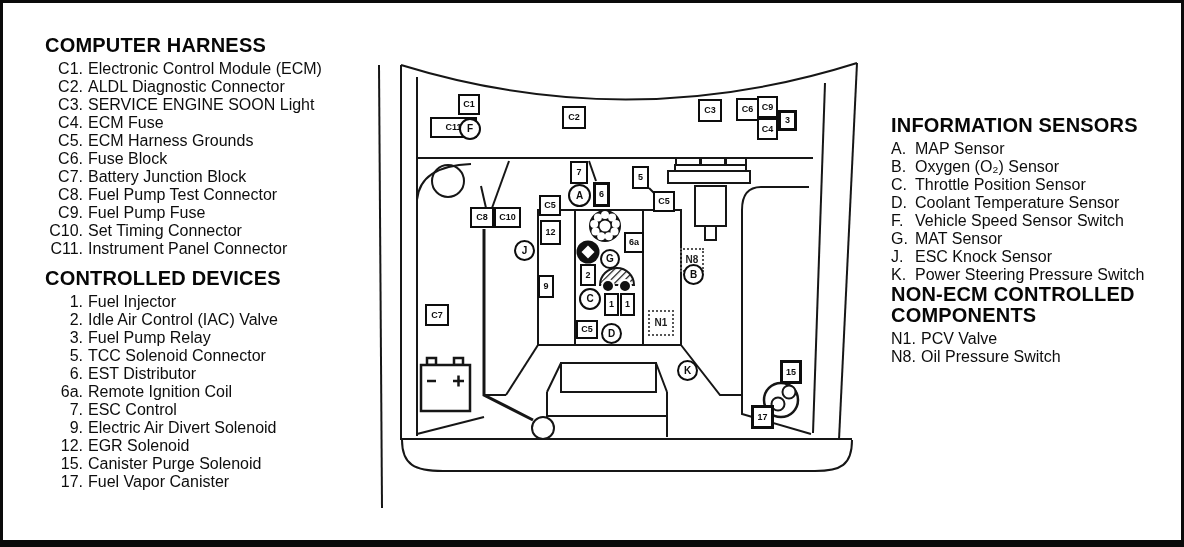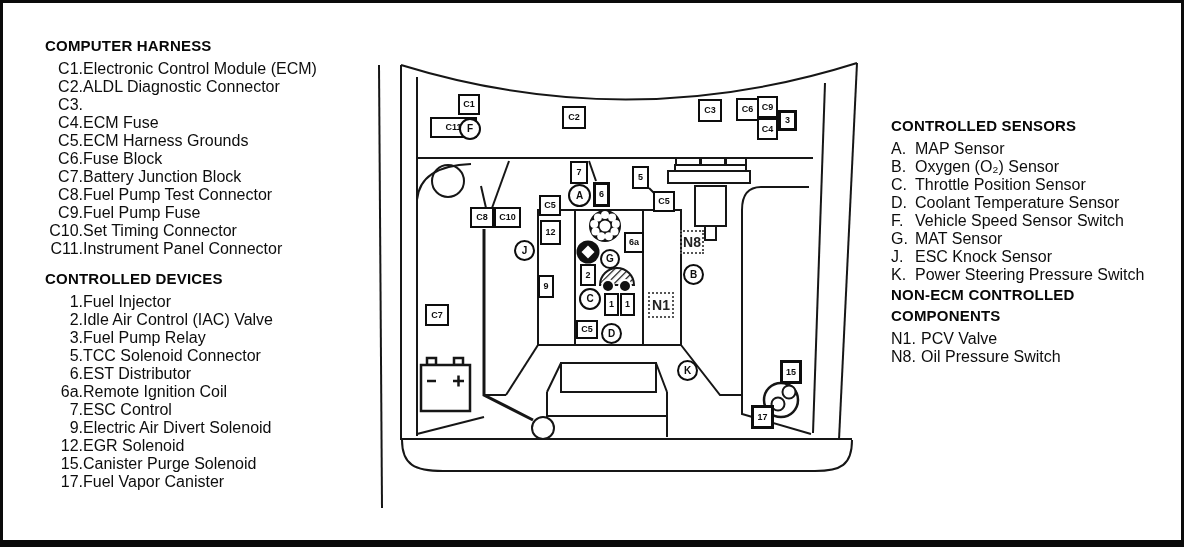--- a/index.html
+++ b/index.html
@@ -4,36 +4,36 @@
 <style>
   html,body{margin:0;padding:0;background:#e8e8e8;}
   .page{
     position:relative;width:1184px;height:547px;background:#fff;
     box-sizing:border-box;border:3px solid #0a0a0a;border-bottom-width:7px;
     font-family:"Liberation Sans","DejaVu Sans",sans-serif;color:#0d0d0d;overflow:hidden;
   }
   .legend{position:absolute;}
   .legend-left{left:42px;top:32px;width:336px;}
   .legend-right{left:888px;top:112px;width:282px;}
-  .h{font-size:15px;line-height:21px;font-weight:700;margin:0 0 4px 0;letter-spacing:.2px;color:#070707;}
+  .h{font-size:20px;line-height:21px;font-weight:700;margin:0 0 4px 0;letter-spacing:.2px;color:#070707;}
   .sec2{margin-top:10px;}
   .sec3{}
   .row{display:flex;font-size:16px;line-height:18px;white-space:nowrap;}
-  .id{flex:none;}
+  .id{flex:none;padding-right:5px;}
   .ids-right .id{width:38px;text-align:right;}
   .ids-a .id{width:22px;text-align:left;padding-right:2px;}
   .ids-n .id{width:30px;text-align:left;padding-right:0;}
   svg.draw{position:absolute;left:0;top:0;}
   .mk{
     position:absolute;background:#fff;border:2px solid #0d0d0d;z-index:3;
     display:flex;align-items:center;justify-content:center;
     font-size:9px;font-weight:700;letter-spacing:0;line-height:1;box-sizing:border-box;
   }
   .mk.circ{border-radius:50%;border-width:2.5px;font-size:10px;}
-  .mk.dot{border:2px dotted #555;background:transparent;font-size:14px;color:#222;}
+  .mk.dot{border:2px dotted #555;background:transparent;font-size:10px;color:#222;margin-top:18px;}
   .mk.thick{border-width:3px;}
 </style>
 </head>
 <body>
 
 <div class="page">
 
   <svg class="draw" width="1184" height="547" viewBox="0 0 1184 547">
     <defs>
       <pattern id="hatch" width="5" height="5" patternUnits="userSpaceOnUse" patternTransform="rotate(45)">
@@ -179,20 +179,21 @@
             <span class="lb">Electronic Control Module (ECM)</span>
           </div>
 
           <div class="row">
             <span class="id">C2.</span>
             <span class="lb">ALDL Diagnostic Connector</span>
           </div>
 
           <div class="row">
             <span class="id">C3.</span>
+            <span class="lb">SERVICE ENGINE SOON Light</span>
           </div>
 
           <div class="row">
             <span class="id">C4.</span>
             <span class="lb">ECM Fuse</span>
           </div>
 
           <div class="row">
             <span class="id">C5.</span>
             <span class="lb">ECM Harness Grounds</span>
@@ -286,21 +287,21 @@
           <div class="row">
             <span class="id">17.</span>
             <span class="lb">Fuel Vapor Canister</span>
           </div>
         </div>
     </div>
   </div>
 
   <div class="legend legend-right">
     <div class="sec">
-      <h2 class="h">CONTROLLED SENSORS</h2>
+      <h2 class="h">INFORMATION SENSORS</h2>
       <div class="list ids-a">
 
           <div class="row">
             <span class="id">A.</span>
             <span class="lb">MAP Sensor</span>
           </div>
 
           <div class="row">
             <span class="id">B.</span>
             <span class="lb">Oxygen (O₂) Sensor</span>

